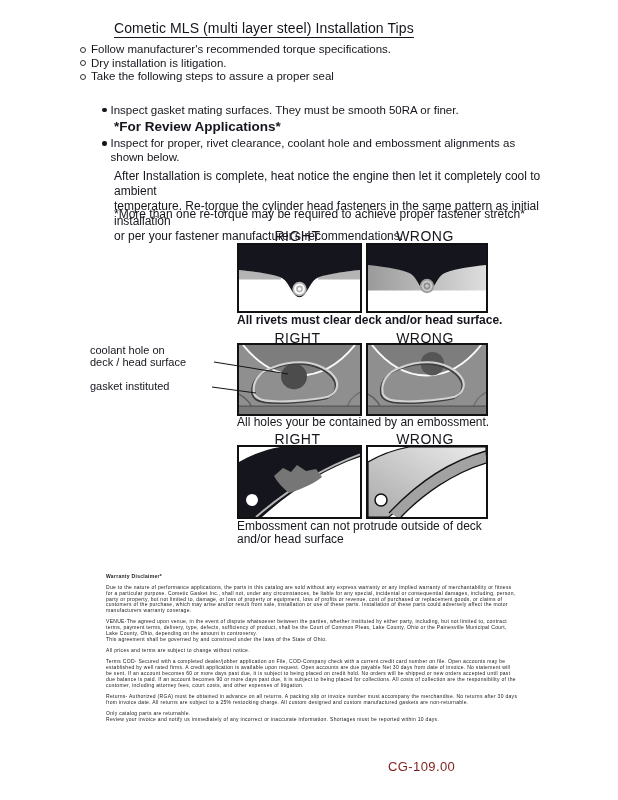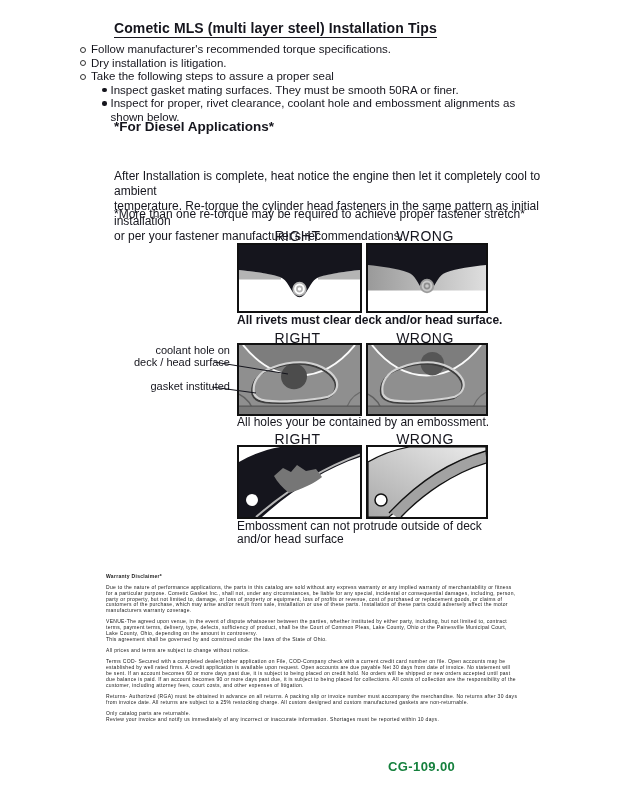--- a/index.html
+++ b/index.html
@@ -3,39 +3,39 @@
 <meta charset="utf-8">
 <style>
   html,body{margin:0;padding:0;background:#e8e8e8;}
   .page{
     position:relative;width:618px;height:800px;background:#ffffff;
     font-family:"Liberation Sans","DejaVu Sans",sans-serif;color:#15151d;
     margin:0 auto;overflow:hidden;
   }
   .abs{position:absolute;}
   .title{
-    left:114px;top:20px;font-size:14px;font-weight:bold;
+    left:114px;top:20px;font-size:14px;font-weight:normal;
     border-bottom:1.5px solid #15151d;padding-bottom:1px;letter-spacing:.1px;
   }
   .bullets{left:80px;top:43px;font-size:11.5px;line-height:13.5px;width:440px;}
   .b-row{display:flex;align-items:flex-start;}
   .ring{flex:0 0 auto;width:4px;height:4px;border:1.2px solid #333;border-radius:50%;margin:3.5px 5px 0 0;}
-  .sub{margin-left:22px;}
+  .sub{margin-left:22px;margin-top:20px;}
   .dot{flex:0 0 auto;width:4.5px;height:4.5px;background:#15151d;border-radius:50%;margin:4px 4px 0 0;}
   .h2{left:114px;top:119px;font-size:13.5px;font-weight:bold;}
   .body-p{left:114px;font-size:12px;line-height:15px;width:430px;white-space:pre-line;}
   .fig-label{font-size:14px;font-weight:normal;text-align:center;letter-spacing:.5px;}
   .panel{border:2px solid #111;background:#fff;}
   .panel svg{display:block;}
   .caption{font-size:12px;line-height:12.5px;white-space:pre-line;}
-  .anno{font-size:11px;line-height:11.5px;text-align:right;white-space:pre-line;width:140px;left:90px;}
+  .anno{font-size:11px;line-height:11.5px;white-space:pre-line;width:140px;left:90px;}
   .fineprint{left:106px;top:573px;width:412px;color:#1a1a1a;}
   .fineprint .fp-h{font-size:5px;font-weight:bold;margin:0 0 6px 0;letter-spacing:.3px;}
   .fineprint p{font-size:5px;line-height:5.8px;letter-spacing:.3px;margin:0 0 5.5px 0;white-space:pre-line;}
-  .footer{left:388px;top:759px;font-size:13px;letter-spacing:.4px;color:#15803d;font-weight:bold;}
+  .footer{left:388px;top:759px;font-size:13px;letter-spacing:.4px;color:#7f1d1d;}
   .leader{left:0;top:0;pointer-events:none;}
 </style>
 </head>
 <body>
 
 <div class="page">
 
   <div class="abs title">Cometic MLS (multi layer steel) Installation Tips</div>
 
   <div class="abs bullets">
@@ -54,21 +54,21 @@
     <div class="b-row sub">
         <span class="dot"></span>
         <span>Inspect gasket mating surfaces.  They must be smooth 50RA or finer.</span>
       </div>
     <div class="b-row sub">
         <span class="dot"></span>
         <span>Inspect for proper, rivet clearance, coolant hole and embossment alignments as shown below.</span>
       </div>
   </div>
 
-  <div class="abs h2">*For Diesel Applications*</div>
+  <div class="abs h2">*For Review Applications*</div>
   <div class="abs body-p" style="top:169px;">After Installation is complete, heat notice the engine then let it completely cool to ambient
 temperature. Re-torque the cylinder head fasteners in the same pattern as initial installation
 or per your fastener manufacturer's recommendations.</div>
   <div class="abs body-p" style="top:207px;">*More than one re-torque may be required to achieve proper fastener stretch*</div>
 
   <div class="abs fig-label" style="left:237px;top:228px;width:121px;">RIGHT</div>
   <div class="abs fig-label" style="left:366px;top:228px;width:118px;">WRONG</div>
 
   <div class="abs panel" style="left:237px;top:243px;">
     <svg width="121" height="66" viewBox="0 0 121 66">

